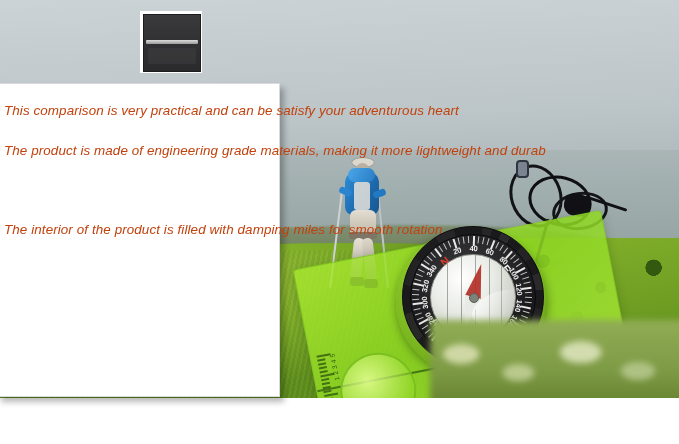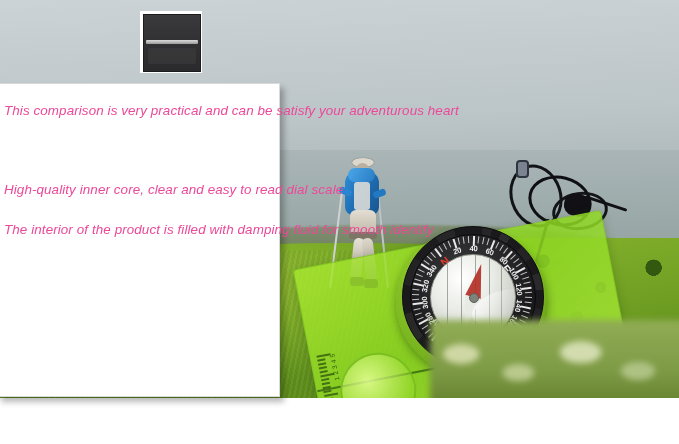--- a/index.html
+++ b/index.html
@@ -200,21 +200,21 @@
   .overlay{
     position:absolute;left:-3px;top:83px;width:281px;height:312px;
     background:#ffffff;border:1px solid #d9d9d9;
     box-shadow:4px 5px 6px rgba(0,0,0,.28);
   }
   
   .bullets{position:absolute;left:0;top:83px;width:679px;height:312px;pointer-events:none;}
   .bullet{
     position:absolute;left:4px;white-space:nowrap;
     font-family:"Liberation Sans", sans-serif;
-    font-style:italic;font-size:13.4px;color:#ec4899;letter-spacing:.1px;
+    font-style:italic;font-size:13.4px;color:#c2410c;letter-spacing:.1px;
   }
   .b0{top:20px;}
   .b1{top:60px;}
   .b2{top:99px;}
   .b3{top:139px;}
   .b4{top:179px;}
 
   .bottom-white{position:absolute;left:0;top:398px;width:679px;height:46px;background:#ffffff;}
 
   
@@ -453,22 +453,22 @@
 
     <div class="grass-fg"></div>
   </div>
 
   <div class="bottom-white"></div>
 
   <div class="overlay"></div>
 
   <div class="bullets">
     <div class="bullet b0">This comparison is very practical and can be satisfy your adventurous heart</div>
-    <div class="bullet b2">High-quality inner core, clear and easy to read dial scale</div>
-    <div class="bullet b3">The interior of the product is filled with damping fluid for smooth identify</div>
+    <div class="bullet b1">The product is made of engineering grade materials, making it more lightweight and durab</div>
+    <div class="bullet b3">The interior of the product is filled with damping miles for smooth rotation</div>
   </div>
 
   <div class="thumb-wrap">
     <div class="thumb">
       <div class="thumb-line"></div>
       <div class="thumb-sub"></div>
     </div>
   </div>
 
 </div>

